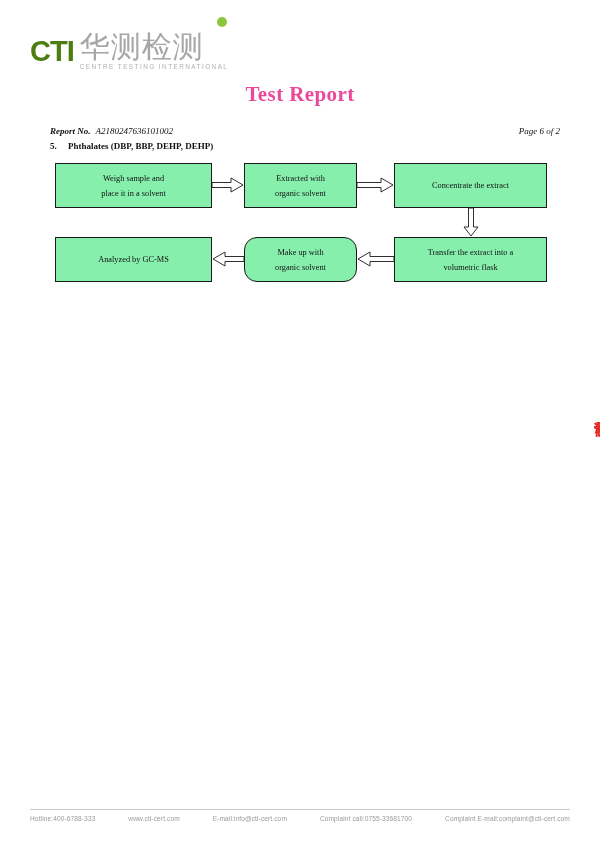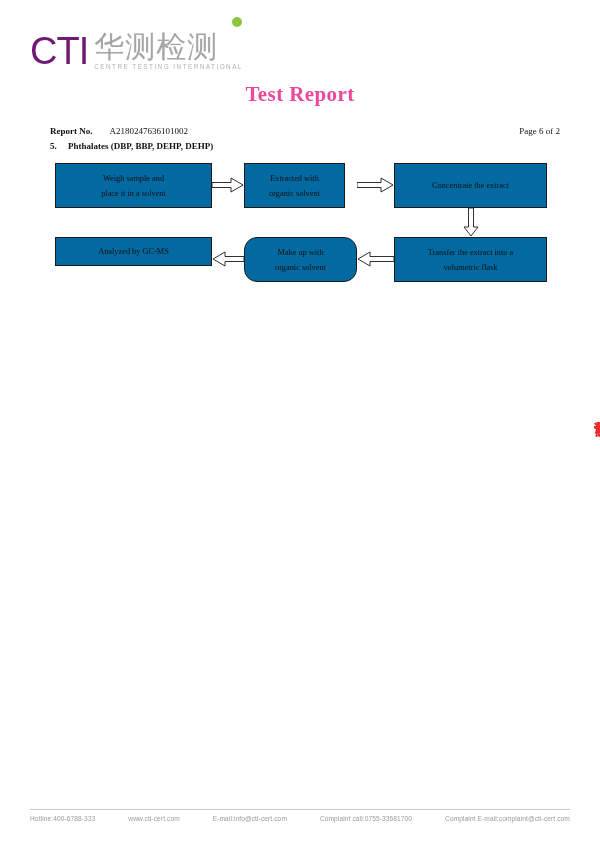--- a/index.html
+++ b/index.html
@@ -21,24 +21,24 @@
     position: absolute;
     left: 30px;
     top: 24px;
     display: flex;
     align-items: flex-end;
     height: 46px;
   }
   .logo-cti {
     position: relative;
     font-family: "Liberation Sans", sans-serif;
-    font-weight: normal;
-    font-size: 38px;
+    font-weight: bold;
+    font-size: 29px;
     letter-spacing: -1px;
-    color: #701a75;
+    color: #4d7c0f;
     line-height: 38px;
   }
   .logo-dot {
     position: absolute;
     right: 1px;
     top: -7px;
     width: 10px;
     height: 10px;
     border-radius: 50%;
     background: #8cc63e;
@@ -82,24 +82,25 @@
   
   .meta-row {
     position: absolute;
     top: 126px;
     left: 50px;
     width: 510px;
     display: flex;
     justify-content: space-between;
     align-items: center;
     font-size: 9px;
+    font-style: italic;
   }
   .meta-left { display: flex; align-items: baseline; }
   .meta-label { font-weight: bold; }
-  .meta-value { margin-left: 17px; font-weight: normal; }
+  .meta-value { margin-left: 5px; font-weight: normal; }
   .meta-page { font-weight: normal; font-size: 9px; }
 
   .section-line {
     position: absolute;
     top: 141px;
     left: 50px;
     font-size: 9px;
     font-weight: bold;
     display: flex;
     align-items: baseline;
@@ -112,37 +113,37 @@
     left: 0;
     top: 0;
     width: 600px;
     height: 848px;
     pointer-events: none;
   }
   .fbox {
     position: absolute;
     box-sizing: border-box;
     border: 1px solid #1a1a1a;
-    background: #0369a1;
+    background: #86efac;
     display: flex;
     flex-direction: column;
     align-items: center;
     justify-content: center;
     text-align: center;
     font-size: 8.3px;
     line-height: 15px;
     color: #111;
     pointer-events: auto;
   }
   
   #box-weigh      { left: 55px;  top: 163px; width: 157px; height: 45px; }
-  #box-extract    { left: 244px; top: 163px; width: 101px; height: 45px; }
+  #box-extract    { left: 244px; top: 163px; width: 113px; height: 45px; }
   #box-concentrate{ left: 394px; top: 163px; width: 153px; height: 45px; }
   
-  #box-gcms       { left: 55px;  top: 237px; width: 157px; height: 29px; }
+  #box-gcms       { left: 55px;  top: 237px; width: 157px; height: 45px; }
   #box-makeup     { left: 244px; top: 237px; width: 113px; height: 45px; border-radius: 13px; }
   #box-transfer   { left: 394px; top: 237px; width: 153px; height: 45px; }
 
   .arrow { position: absolute; pointer-events: auto; }
   #arrow-1 { left: 212px; top: 176px; width: 32px; height: 18px; }
   #arrow-2 { left: 357px; top: 176px; width: 37px; height: 18px; }
   #arrow-3 { left: 462px; top: 208px; width: 18px; height: 29px; }
   #arrow-4 { left: 357px; top: 250px; width: 37px; height: 18px; }
   #arrow-5 { left: 212px; top: 250px; width: 32px; height: 18px; }
 

